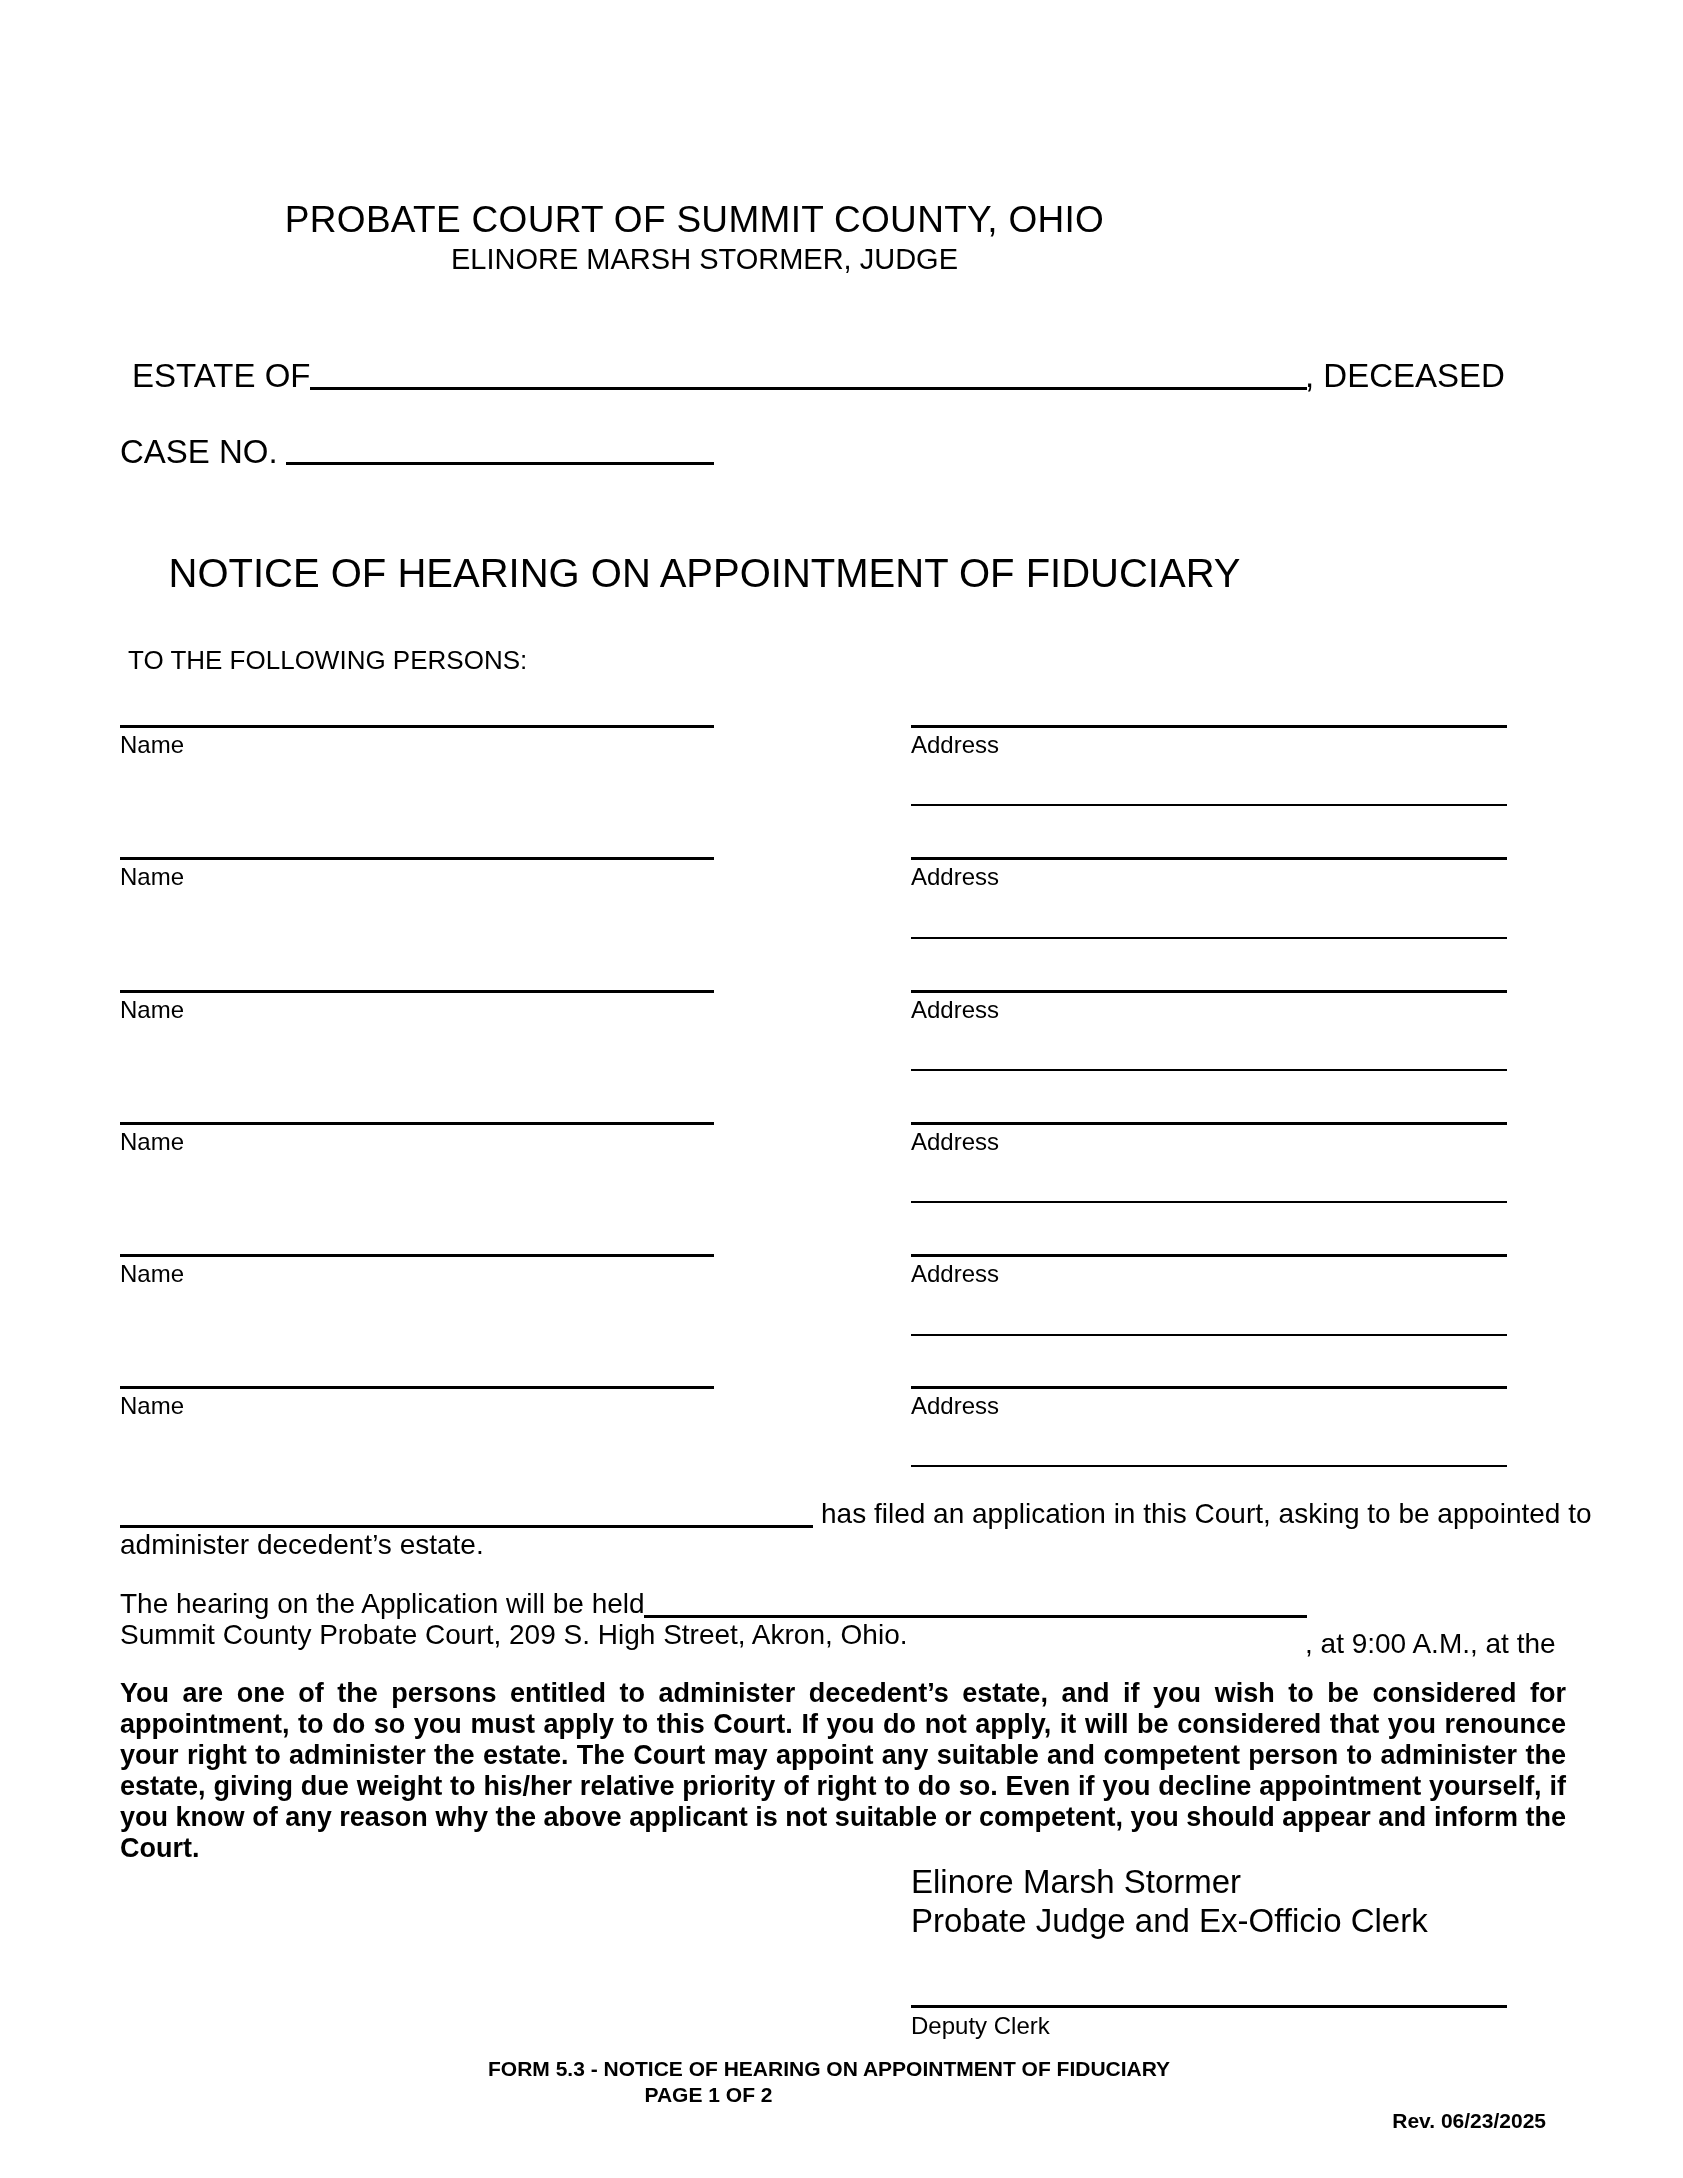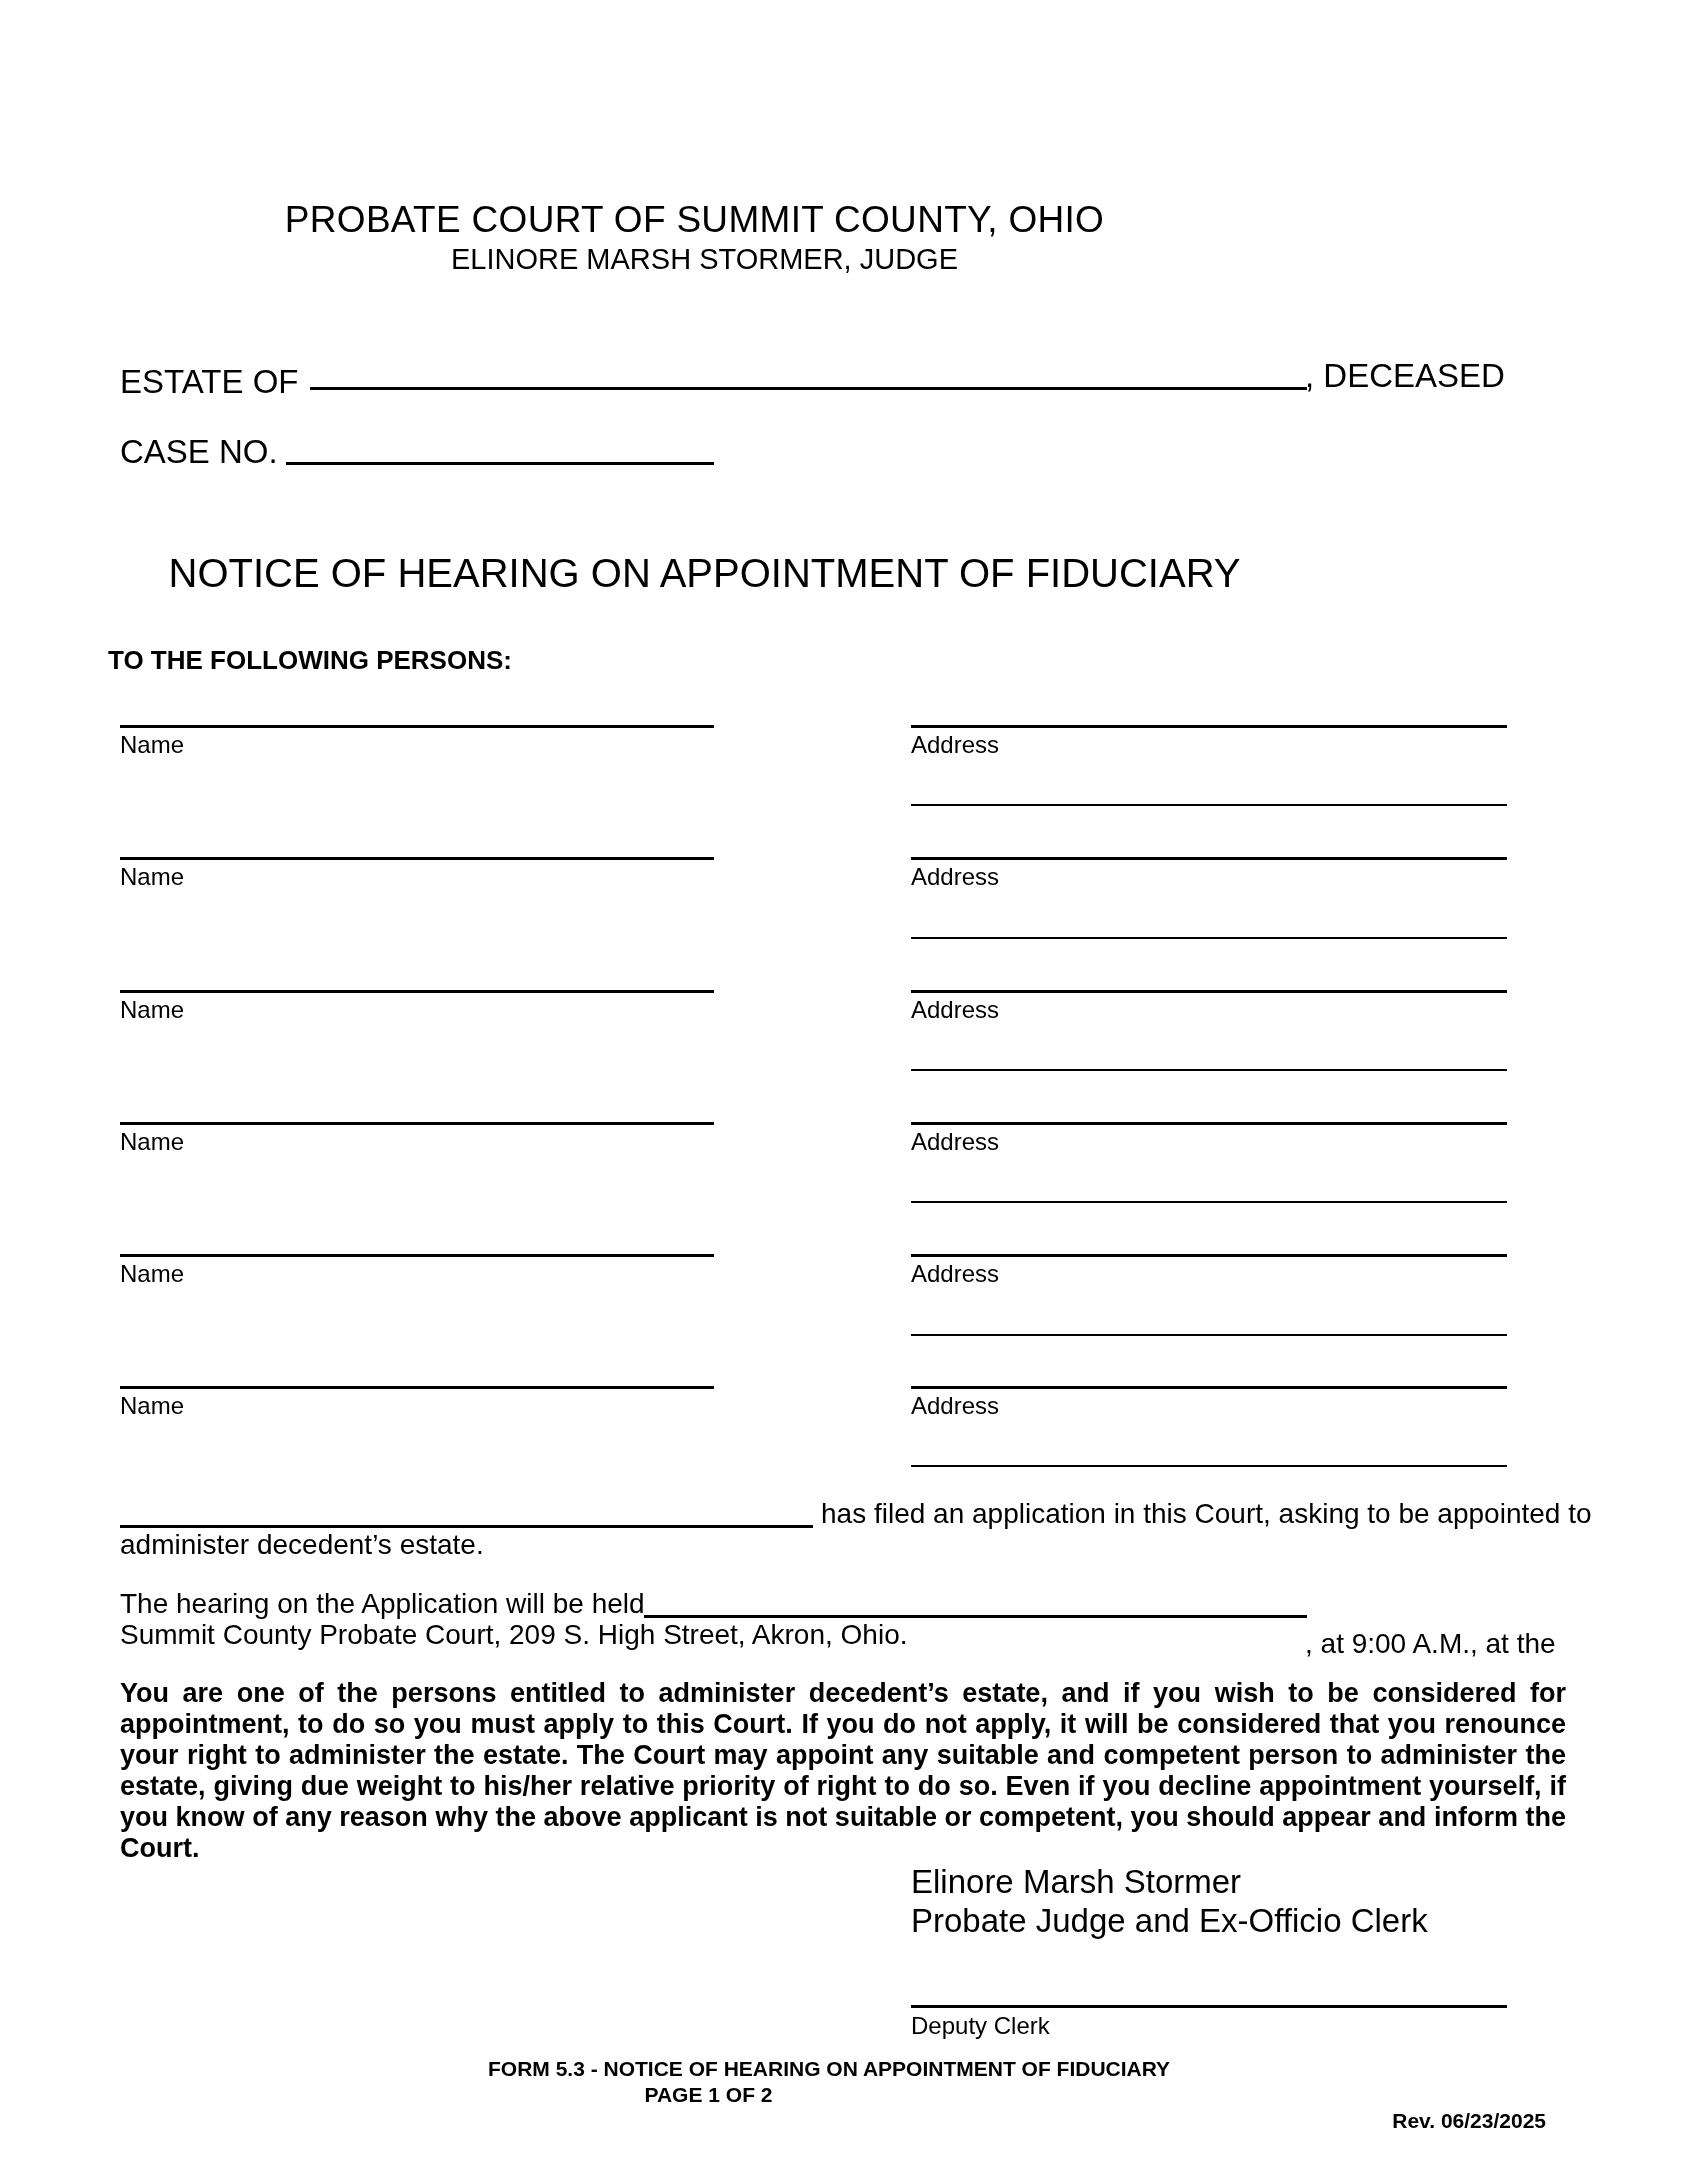--- a/index.html
+++ b/index.html
@@ -5,35 +5,35 @@
   html, body { margin: 0; padding: 0; background: #ffffff; }
   body { width: 1683px; height: 2178px; position: relative; font-family: "Liberation Sans", sans-serif; color: #000; overflow: hidden; }
   .abs { position: absolute; white-space: nowrap; }
   .center { left: 0; width: 1389px; text-align: center; }
   .court-title { top: 199px; font-size: 37px; letter-spacing: 0.3px; }
   .judge-sub { top: 243px; font-size: 29px; margin-left: 10px; }
   .cap { font-size: 33px; }
   .line { position: absolute; border-bottom: 3px solid #000; height: 0; }
   .line.thin { border-bottom-width: 2px; }
   .notice-title { top: 551px; font-size: 40px; margin-left: 10px; }
-  .persons-head { left: 108px; top: 645px; font-size: 26px; font-weight: bold; }
+  .persons-head { left: 128px; top: 645px; font-size: 26px; font-weight: normal; }
   .small-label { font-size: 24px; }
   .body-text { font-size: 28px; }
   .para { position: absolute; left: 120px; width: 1446px; top: 1678px; font-size: 27px; font-weight: bold; line-height: 31px; text-align: justify; }
   .sig { font-size: 33px; }
   .footer { font-size: 21px; font-weight: bold; }
   input.blank { position: absolute; border: none; background: transparent; font-family: "Liberation Sans", sans-serif; font-size: 26px; outline: none; padding: 0; }
 </style>
 </head>
 <body>
 
 <div class="abs center court-title">PROBATE COURT OF SUMMIT COUNTY, OHIO</div>
 <div class="abs center judge-sub">ELINORE MARSH STORMER, JUDGE</div>
 
-<div class="abs cap" style="left:120px; top:357px;margin-top:6px;">ESTATE OF</div>
+<div class="abs cap" style="left:132px; top:357px;">ESTATE OF</div>
 <div class="line" style="left:310px; width:997px; top:387px;"></div>
 <input class="blank" style="left: 313px; top: 353px; width: 990px; height: 32px;" value="">
 <div class="abs cap" style="left:1305px; top:357px;">, DECEASED</div>
 
 <div class="abs cap" style="left:120px; top:433px;">CASE NO.</div>
 <div class="line" style="left:286px; width:428px; top:462px;"></div>
 <input class="blank" style="left: 289px; top: 429px; width: 422px; height: 32px;" value="">
 
 <div class="abs center notice-title">NOTICE OF HEARING ON APPOINTMENT OF FIDUCIARY</div>
 

